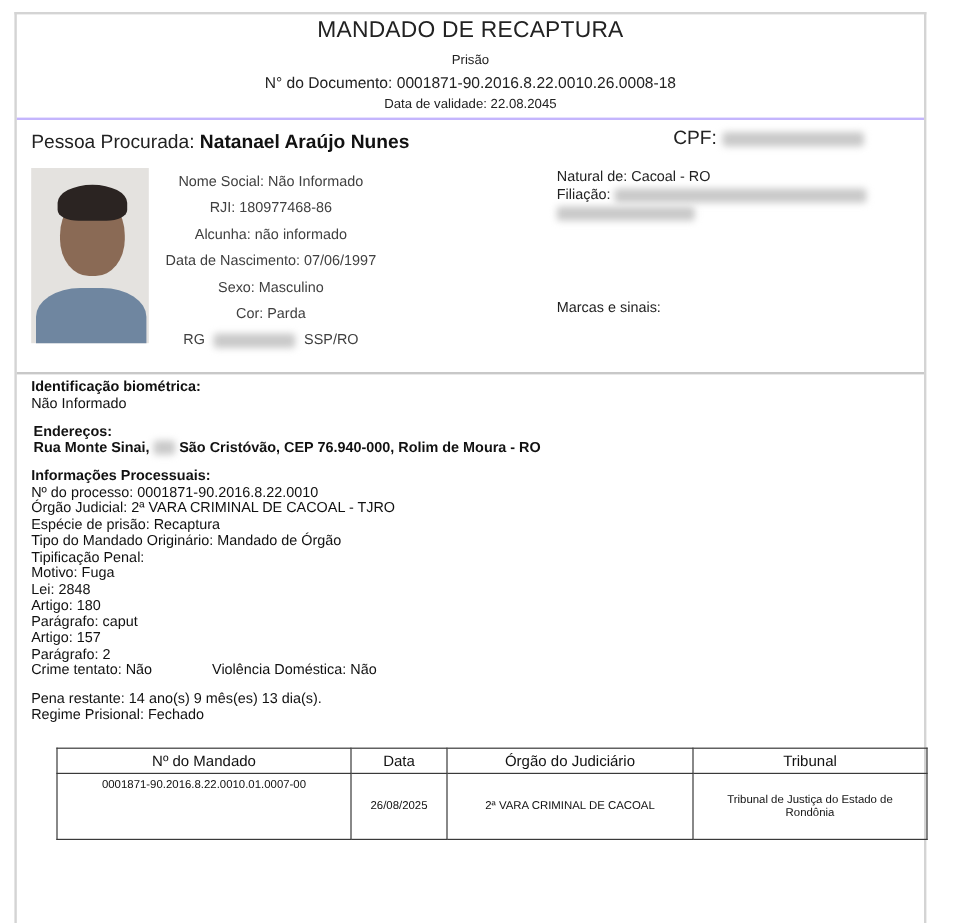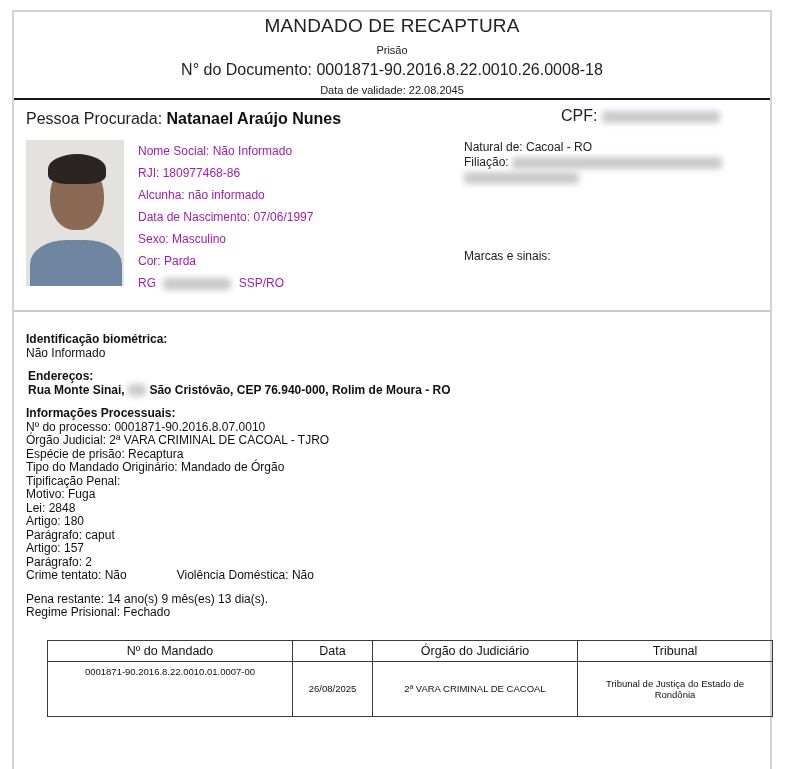--- a/index.html
+++ b/index.html
@@ -6,24 +6,24 @@
   html, body {
     width: 800px; height: 769px; background: #ffffff; overflow: hidden;
     font-family: "Liberation Sans", sans-serif; color: #1a1a1a;
   }
   .page {
     position: absolute; left: 12px; top: 10px; width: 760px; height: 770px;
     border-left: 2px solid #d4d4d4; border-right: 2px solid #d4d4d4;
     border-top: 2px solid #d4d4d4;
   }
   
-  .header { height: 88px; text-align: center; border-bottom: 2px solid #0f172a; }
+  .header { height: 88px; text-align: center; border-bottom: 2px solid #c4b5fd; }
   .header .title { font-size: 19px; padding-top: 3px; letter-spacing: 0.2px; color: #222; }
   .header .sub { font-size: 11px; margin-top: 7px; color: #222; }
-  .header .sub2 { font-size: 16px; margin-top: 5px; color: #222; }
+  .header .sub2 { font-size: 13px; margin-top: 5px; color: #222; }
   .header .sub3 { font-size: 11px; margin-top: 5px; color: #222; }
 
   
   .person { position: relative; height: 212px; border-bottom: 2px solid #c8c8c8; }
   .person .name-line { position: absolute; left: 12px; top: 10px; font-size: 16px; color: #222; }
   .person .name-line b { font-weight: bold; color: #111; }
   .person .cpf { position: absolute; left: 547px; top: 7px; font-size: 16px; color: #222; }
   .blur {
     display: inline-block; height: 12px; vertical-align: middle;
     background: #c9c9c9; filter: blur(3px); border-radius: 3px;
@@ -37,26 +37,26 @@
     background: #8a6a55; border-radius: 50% 50% 45% 45%;
   }
   .photo .hair {
     position: absolute; left: 22px; top: 14px; width: 58px; height: 30px;
     background: #2b2422; border-radius: 50% 50% 30% 30%;
   }
   .photo .body {
     position: absolute; left: 4px; top: 100px; width: 92px; height: 60px;
     background: #6f86a0; border-radius: 40% 40% 0 0;
   }
-  .fields { position: absolute; left: 124px; top: 40px; font-size: 12px; line-height: 22px; color: #a21caf; }
+  .fields { position: absolute; left: 124px; top: 40px; font-size: 12px; line-height: 22px; color: #404040; text-align: center; }
   .rfields { position: absolute; left: 450px; top: 40px; font-size: 12px; line-height: 15px; color: #222; }
   .rfields .marcas { margin-top: 64px; }
 
   
-  .details { padding: 21px 12px 0 12px; font-size: 12px; line-height: 13.5px; color: #111; }
+  .details { padding: 4px 12px 0 12px; font-size: 12px; line-height: 13.5px; color: #111; }
   .details .lbl { font-weight: bold; }
   .details .block { margin-bottom: 10px; }
   .details .addr { padding-left: 2px; }
   .details .addr .val { font-weight: bold; }
   .inline-pair span.gap { display: inline-block; width: 50px; }
 
   table.mandados {
     margin: 20px 0 0 33px; width: 726px; border-collapse: collapse;
     font-size: 12px; color: #111;
   }
@@ -128,21 +128,21 @@
       <div class="lbl">Endereços:</div>
       <div class="val">
         <span>Rua Monte Sinai,</span>
         <span class="blur" style="width:18px;"></span>
         <span>São Cristóvão, CEP 76.940-000, Rolim de Moura - RO</span>
       </div>
     </div>
 
     <div class="block">
       <div class="lbl">Informações Processuais:</div>
-      <div>Nº do processo: 0001871-90.2016.8.07.0010</div>
+      <div>Nº do processo: 0001871-90.2016.8.22.0010</div>
       <div>Órgão Judicial: 2ª VARA CRIMINAL DE CACOAL - TJRO</div>
       <div>Espécie de prisão: Recaptura</div>
       <div>Tipo do Mandado Originário: Mandado de Órgão</div>
       <div>Tipificação Penal:</div>
       <div>Motivo: Fuga</div>
       <div>Lei: 2848</div>
       <div>Artigo: 180</div>
       <div>Parágrafo: caput</div>
       <div>Artigo: 157</div>
       <div>Parágrafo: 2</div>

